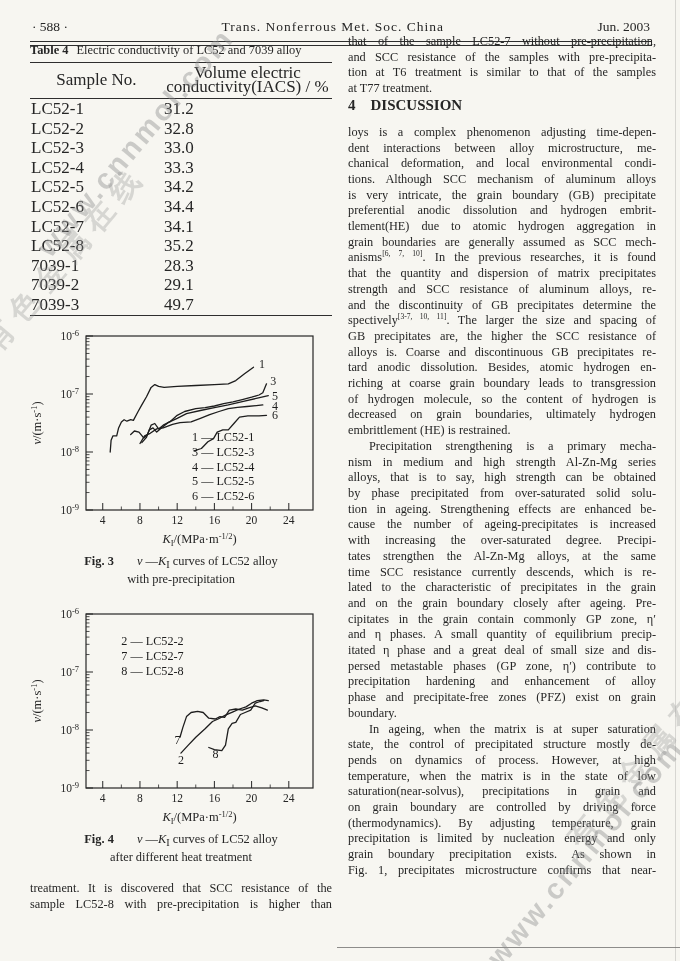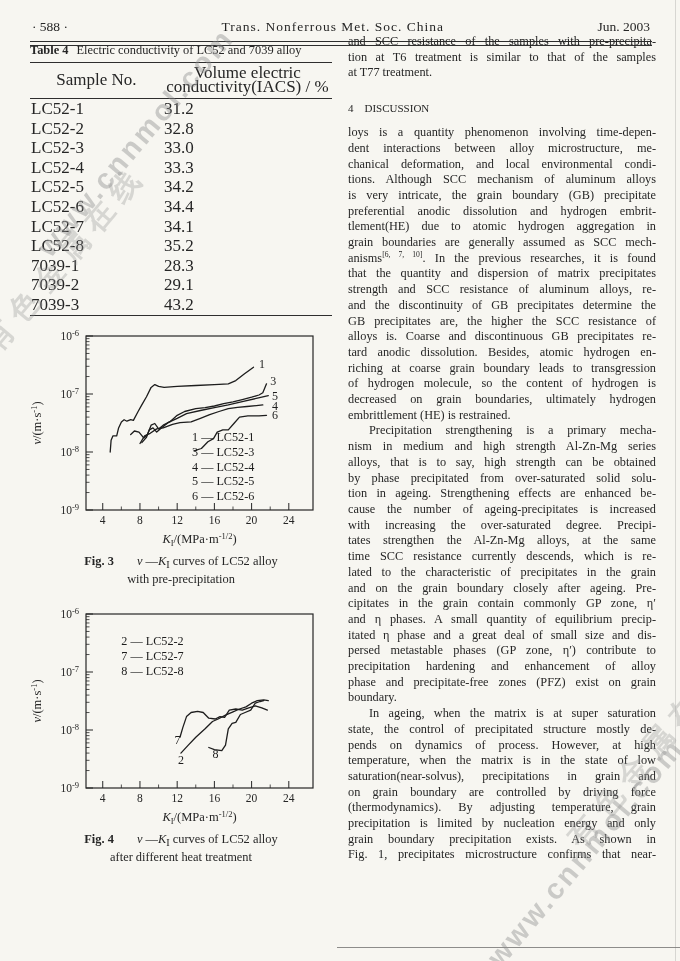--- a/index.html
+++ b/index.html
@@ -32,21 +32,21 @@
   .figwrap svg { display:block; }
   .fig-cap { text-align:center; font-size:12.4px; line-height:15px; margin-top:4px; }
   .fig-cap b { margin-right:23px; }
   
   .para { margin:0; }
   .tline { font-size:12.3px; line-height:15.7px;
     text-align:justify; text-align-last:justify; }
   .tline.end { text-align-last:left; }
   .tline.ind { text-indent:21px; }
   .tline sup { font-size:0.62em; line-height:0; }
-  .heading { font-weight:normal; font-size:11px; margin:21px 0 11px 0;
+  .heading { font-weight:bold; font-size:15px; margin:0 0 11px 0;
     font-family:"Liberation Serif", serif; }
   .bottom-para { margin-top:16px; }
   
   .wm { position:absolute; font-family:"Liberation Sans", sans-serif;
     font-weight:bold; transform:rotate(-50deg); white-space:nowrap;
     pointer-events:none; z-index:9; }
   .wm.cn  { color:rgba(150,150,150,0.33); font-size:30px; letter-spacing:9px; }
   .wm.url { color:rgba(140,140,140,0.42); font-size:29px; letter-spacing:3px; }
   #wm1-cn  { left:-52px; top:238px; }
   #wm1-url { left:-8px;  top:126px; }
@@ -130,21 +130,21 @@
             <tr>
               <td>7039-1</td>
               <td>28.3</td>
             </tr>
             <tr>
               <td>7039-2</td>
               <td>29.1</td>
             </tr>
             <tr>
               <td>7039-3</td>
-              <td>43.2</td>
+              <td>49.7</td>
             </tr>
           </tbody>
       </table>
 
       <div class="figwrap">
         <div>
             <svg viewBox="0 0 300 228" width="300" height="228" font-family="&quot;Liberation Serif&quot;, serif">
               <rect x="56" y="14" width="227" height="174" fill="none" stroke="#262626" stroke-width="1.2"></rect>
               <line x1="56" y1="14" x2="63" y2="14" stroke="#262626" stroke-width="1"></line>
               <text x="49" y="18" text-anchor="end" font-size="11.5" fill="#262626"><tspan>10</tspan><tspan dy="-4.5" font-size="8.5">-6</tspan></text>
@@ -285,42 +285,50 @@
               <text x="91.35245901639344" y="59.980916121860574" font-size="12.2" fill="#1d1d1d">7 — LC52-7</text>
               <text x="91.35245901639344" y="74.78091612186057" font-size="12.2" fill="#1d1d1d">8 — LC52-8</text>
             </svg>
           </div>
         <div class="fig-cap">
           <div><b>Fig. 4</b><span><i>v</i> —<i>K</i><sub>I</sub> curves of LC52 alloy</span></div>
           <div>after different heat treatment</div>
         </div>
       </div>
 
+      <div class="bottom-para">
+          <div class="para">
+            <div class="tline">treatment.  It is discovered that SCC resistance of the</div>
+            <div class="tline">sample LC52-8 with pre-precipitation is higher than</div>
+          </div>
+        </div>
     </div>
 
     <div class="col-right">
         <div class="para">
+          <div class="tline">that of the sample LC52-7 without  pre-precipitation,</div>
           <div class="tline">and SCC resistance of the samples with pre-precipita-</div>
           <div class="tline">tion at T6 treatment is similar to that of the samples</div>
           <div class="tline end">at T77 treatment.</div>
         </div>
         <div class="heading">4  DISCUSSION</div>
         <div class="para">
-          <div class="tline">loys is a quantity phenomenon involving time-depen-</div>
+          <div class="tline">loys is a complex phenomenon adjusting time-depen-</div>
           <div class="tline">dent interactions between alloy microstructure, me-</div>
           <div class="tline">chanical deformation, and local environmental condi-</div>
           <div class="tline">tions.  Although SCC mechanism of aluminum alloys</div>
           <div class="tline">is very intricate, the grain boundary (GB) precipitate</div>
           <div class="tline">preferential anodic dissolution and hydrogen embrit-</div>
           <div class="tline">tlement(HE) due to atomic hydrogen aggregation in</div>
           <div class="tline">grain boundaries are generally assumed as SCC mech-</div>
           <div class="tline">anisms<sup>[6, 7, 10]</sup>. In the previous researches, it is found</div>
           <div class="tline">that the quantity and dispersion of matrix precipitates</div>
           <div class="tline">strength and SCC resistance of aluminum alloys, re-</div>
           <div class="tline">and the discontinuity of GB precipitates determine the</div>
+          <div class="tline">spectively<sup>[3-7, 10, 11]</sup>. The larger the size and spacing of</div>
           <div class="tline">GB precipitates are, the higher the SCC resistance of</div>
           <div class="tline">alloys is. Coarse and discontinuous GB precipitates re-</div>
           <div class="tline">tard anodic dissolution. Besides, atomic hydrogen en-</div>
           <div class="tline">riching at coarse grain boundary leads to transgression</div>
           <div class="tline">of hydrogen molecule, so the content of hydrogen is</div>
           <div class="tline">decreased on grain boundaries, ultimately hydrogen</div>
           <div class="tline end">embrittlement (HE) is restrained.</div>
         </div>
         <div class="para">
           <div class="tline ind">Precipitation strengthening is a primary mecha-</div>

